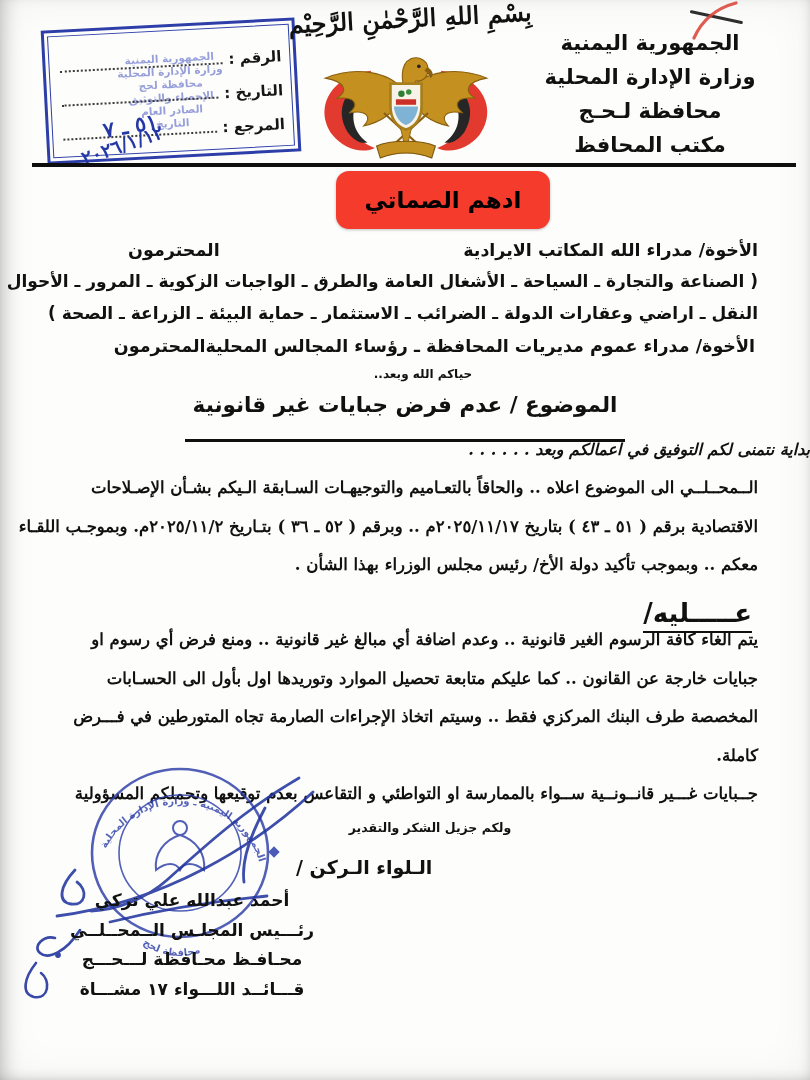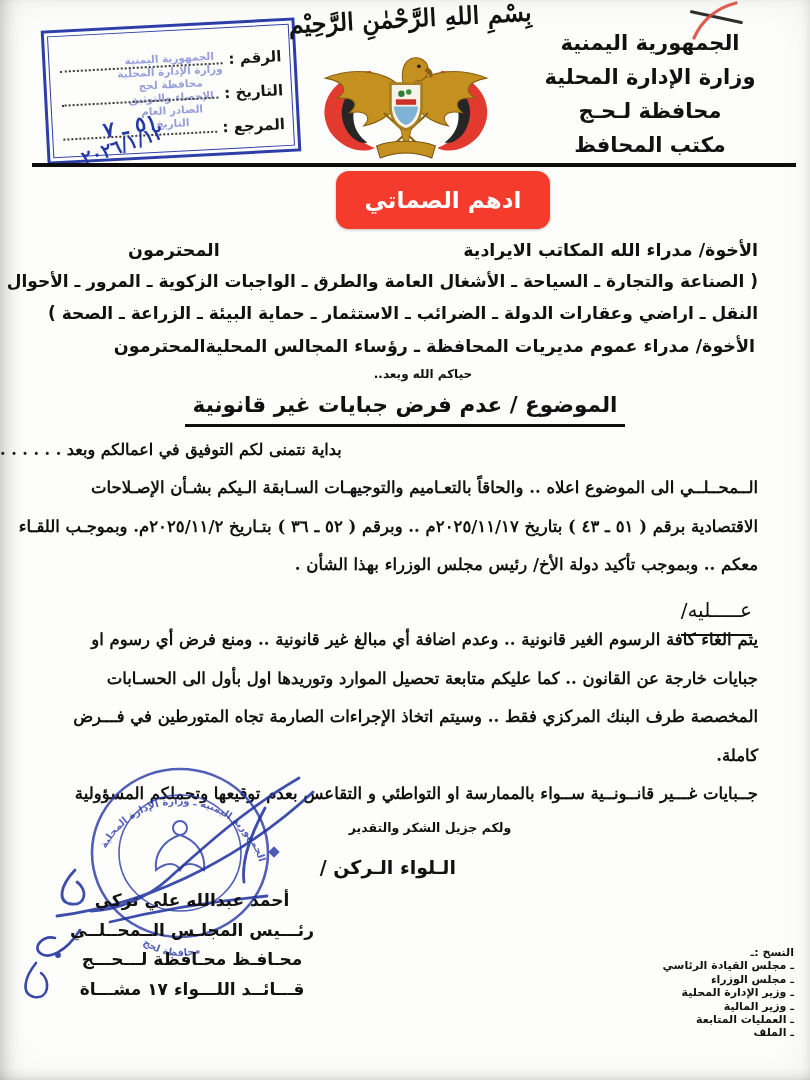--- a/index.html
+++ b/index.html
@@ -46,54 +46,54 @@
     font-weight:800; font-size:21px; line-height:34px; direction:rtl; }
   .head-dash { left:690px; top:10px; width:54px; height:3px; background:#2e2e2e;
     border-radius:2px; transform:rotate(12deg); transform-origin:left center; }
   .divider { left:32px; top:163px; width:764px; height:4px; background:#0e0e0e; }
 
   .emblem { left:305px; top:48px; width:202px; height:120px; }
 
   
   .watermark { left:336px; top:171px; width:214px; height:58px;
     background:#f43b2c; border-radius:13px; display:flex; align-items:center;
-    justify-content:center; color:#ffffff; font-size:23px; font-weight:800;
+    justify-content:center; color:#000000; font-size:23px; font-weight:800;
     box-shadow:0 1px 3px rgba(0,0,0,.25); direction:rtl; }
 
   
   .addr-row { display:flex; justify-content:space-between; direction:rtl;
     font-weight:800; font-size:17.5px; white-space:nowrap; }
   .addr1 { top:240px; left:128px; right:52px; }
   .addr2 { top:336px; left:150px; right:55px; }
   .dept-line { right:52px; left:56px; direction:rtl; text-align:right;
     font-weight:800; font-size:17px; white-space:nowrap; }
   .depts1 { top:271px; } .depts2 { top:303px; }
   .salutation { top:367px; left:0; right:0; text-align:center;
     font-weight:800; font-size:12px; direction:rtl;padding-left:36px; }
 
   
   .subject { top:392px; left:0; right:0; text-align:center; direction:rtl; }
   .subject span { display:inline-block; font-size:21.5px; font-weight:800;
-    border-bottom:3px solid #101010; padding:0 8px 7px; }
-  .opening { top:440px; left:0; right:0; text-align:left; direction:rtl;
-    font-family:"DejaVu Serif", serif; font-weight:700; font-size:16px; }
+    border-bottom:3px solid #101010; padding:0 8px 22px; }
+  .opening { top:440px; left:0; right:0; text-align:right; direction:rtl;
+    font-family:"DejaVu Serif", serif; font-style:italic; font-weight:700; font-size:16px; }
   .para { left:60px; right:52px; direction:rtl; font-family:"DejaVu Serif", serif;
     font-size:16.5px; font-weight:600; }
   .para .pline { height:38.5px; text-align:right; white-space:nowrap; }
   .para1 { top:478px; }
   .para2 { top:630px; }
   .alayh { top:598px; right:58px; direction:rtl; }
-  .alayh span { display:inline-block; font-size:20px; font-weight:400;
-    border-bottom:2.5px solid #101010; padding-bottom:12px; }
+  .alayh span { display:inline-block; font-size:26px; font-weight:700;
+    border-bottom:2.5px solid #101010; padding-bottom:3px; }
 
   
   .thanks { top:812px; left:280px; width:300px; text-align:center;
     font-size:12.5px; font-weight:800; direction:rtl;margin-top:8px; }
-  .rank { top:856px; left:276px; width:180px; font-size:19px; font-weight:800;
-    direction:rtl; text-align:right; white-space:nowrap; }
+  .rank { top:856px; left:296px; width:180px; font-size:19px; font-weight:800;
+    direction:rtl; text-align:left; white-space:nowrap; }
   .sig-block { top:886px; left:40px; width:304px; text-align:center; direction:rtl;
     font-size:17px; font-weight:800; line-height:29.5px; white-space:nowrap; }
 
   
   .copies { top:946px; right:16px; direction:rtl; text-align:right;
     font-size:11px; font-weight:700; line-height:13.4px; }
   .copies div { white-space:nowrap; }
 
   svg { display:block; }
 </style>
@@ -239,23 +239,14 @@
   </svg>
 
   <div class="abs rank">الـلواء الـركن /</div>
   <div class="abs sig-block">
     <div>أحمد عبدالله علي تركي</div>
     <div>رئـــيس المجلـس الــمحــلــي</div>
     <div>محـافـظ محـافظة لـــحـــج</div>
     <div>قـــائــد اللـــواء ١٧ مشـــاة</div>
   </div>
 
-  <div class="abs copies">
-    <div>النسخ :ـ</div>
-    <div>ـ مجلس القيادة الرئاسي</div>
-    <div>ـ مجلس الوزراء</div>
-    <div>ـ وزير الإدارة المحلية</div>
-    <div>ـ وزير المالية</div>
-    <div>ـ العمليات المتابعة</div>
-    <div>ـ الملف</div>
-  </div>
 
 </div>
 
 </body></html>

